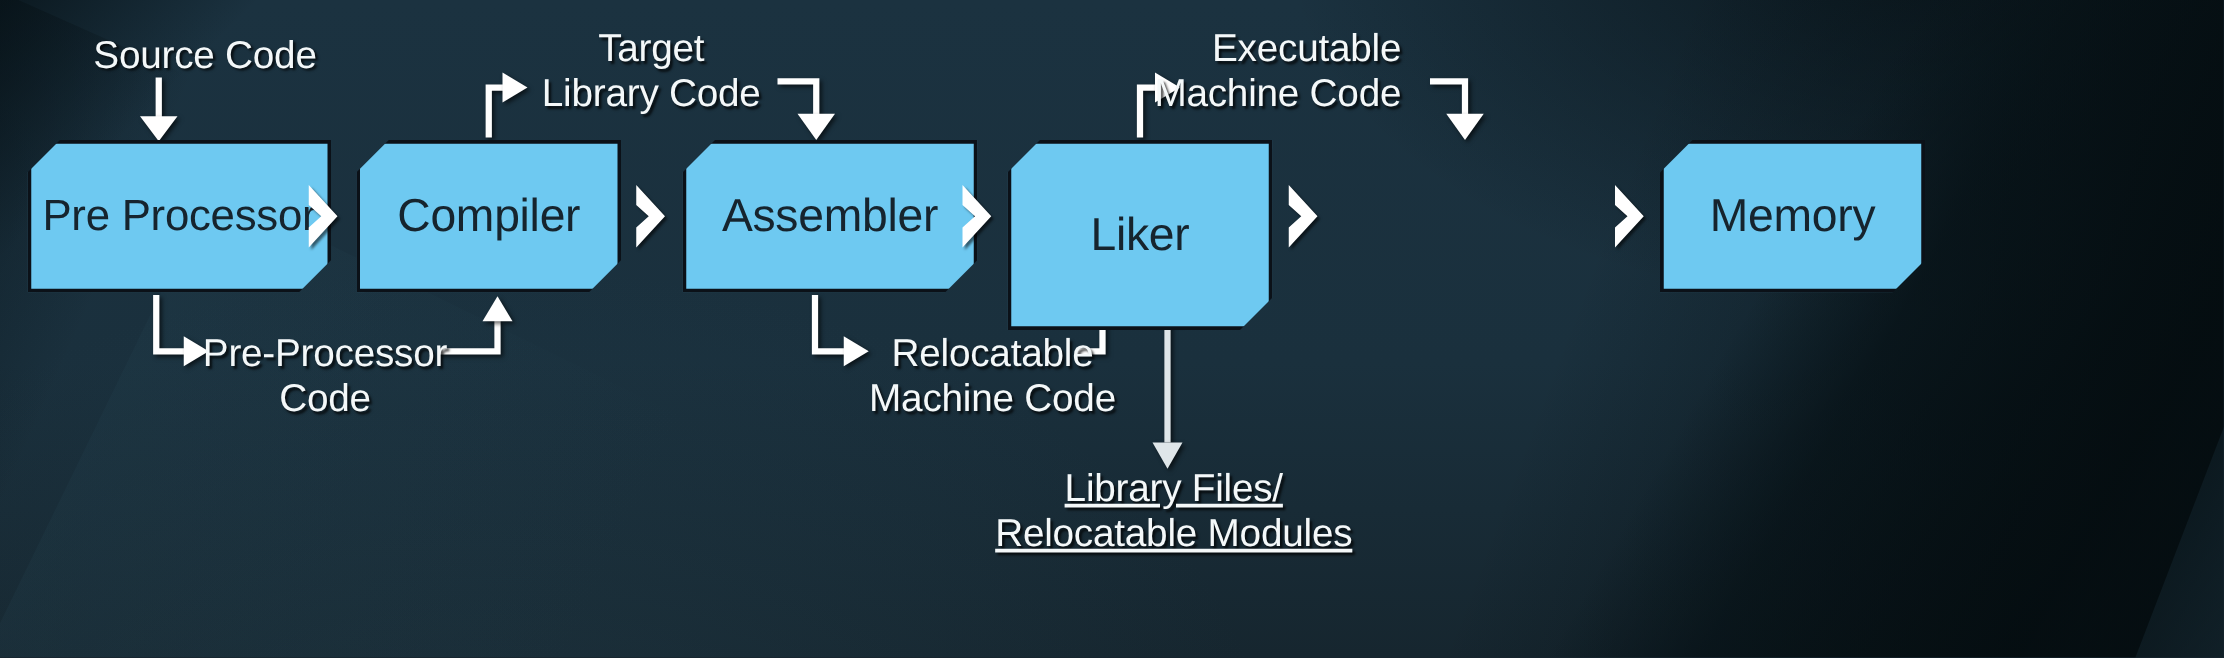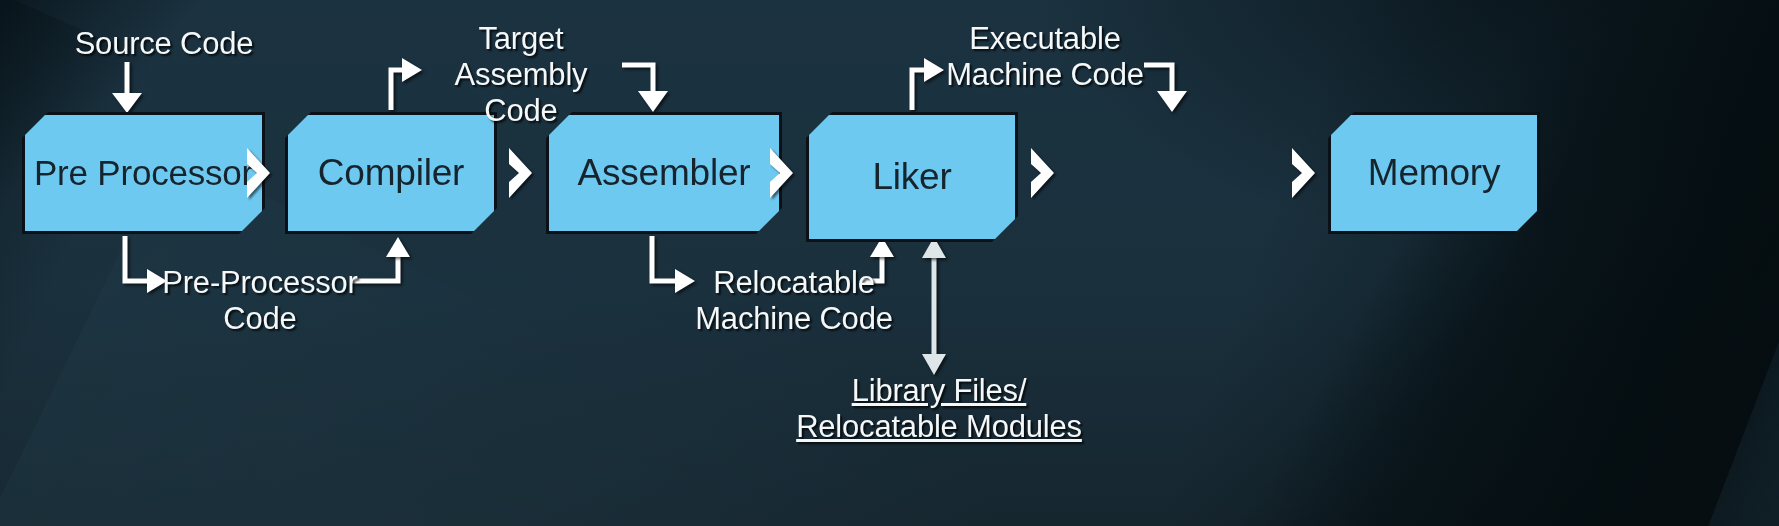--- a/index.html
+++ b/index.html
@@ -184,21 +184,21 @@
   </div>
 
   <div class="node" style="left:285px; top:112px; width:212px; height:122px;">
     <span class="label">Compiler</span>
   </div>
 
   <div class="node" style="left:546px; top:112px; width:236px; height:122px;">
     <span class="label">Assembler</span>
   </div>
 
-  <div class="node" style="left:806px; top:112px; width:212px; height:130px;">
+  <div class="node" style="left:806px; top:112px; width:212px; height:152px;">
     <span class="label">Liker</span>
   </div>
 
 
   <div class="node" style="left:1328px; top:112px; width:212px; height:122px;justify-content:center;">
     <span class="label">Memory</span>
   </div>
 
   <div class="chevron" style="left:243px; top:146px;">
     <svg viewBox="0 0 30 54" aria-hidden="true">
@@ -225,24 +225,24 @@
         <path d="M4,2 L27,27 L4,52 L4,36 L14,27 L4,18 Z" fill="currentColor"></path>
       </svg>
   </div>
 
   <div class="note center" style="left:160px; top:265px; width:200px;">Pre-Processor
 Code</div>
 
   <div class="note center" style="left:46px; top:26px; width:236px;">Source Code</div>
 
   <div class="note center" style="left:422px; top:21px; width:198px;">Target
-Assembly Code</div>
+Library Code</div>
 
   <div class="note center" style="left:690px; top:265px; width:208px;">Relocatable
 Machine Code</div>
 
-  <div class="note center" style="left:945px; top:21px; width:200px;">Executable
+  <div class="note center" style="left:921px; top:21px; width:200px;text-align:right;">Executable
 Machine Code</div>
 
   <div class="note center" style="left:795px; top:373px; width:288px;text-decoration:underline;">Library Files/
 Relocatable Modules</div>
 
 </div>
 
 </body></html>

